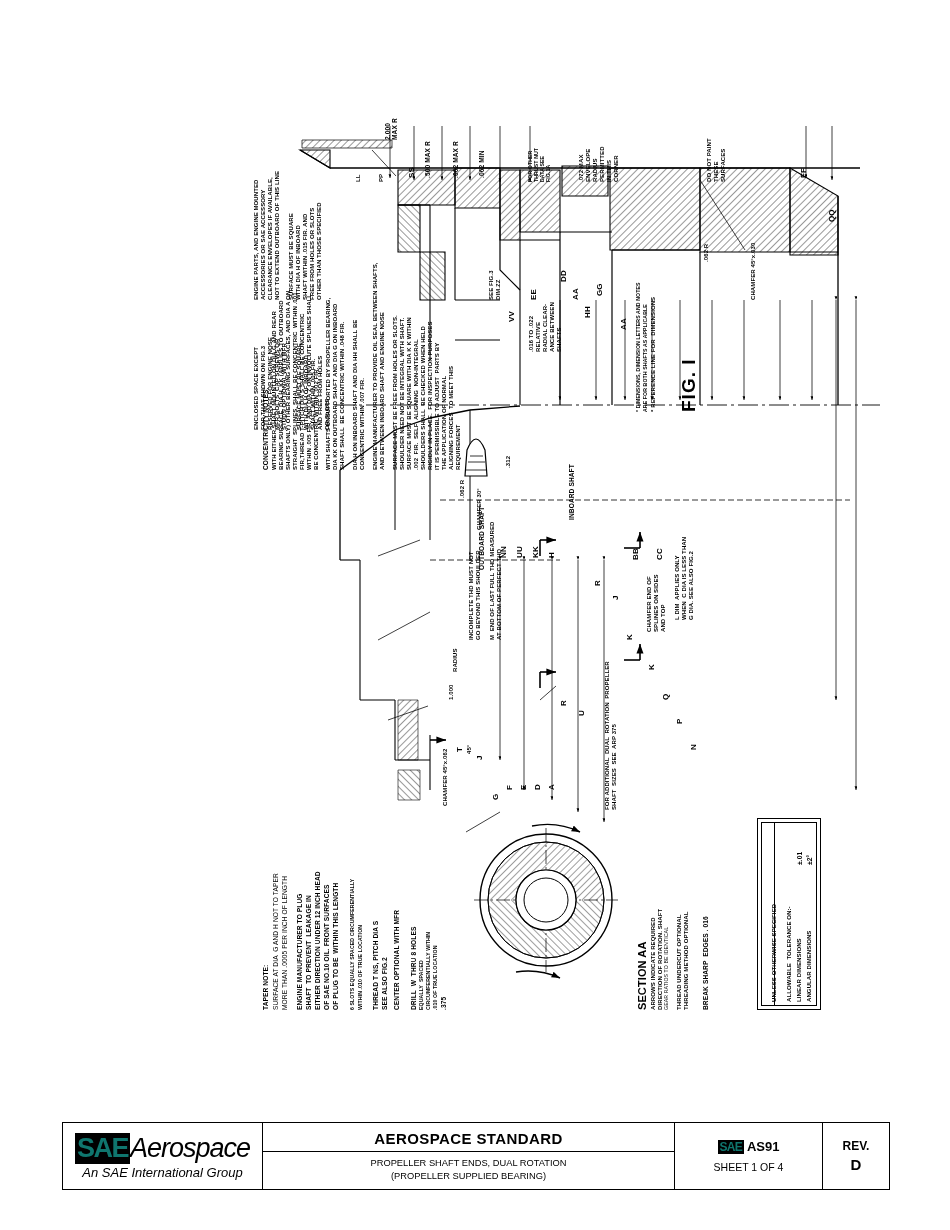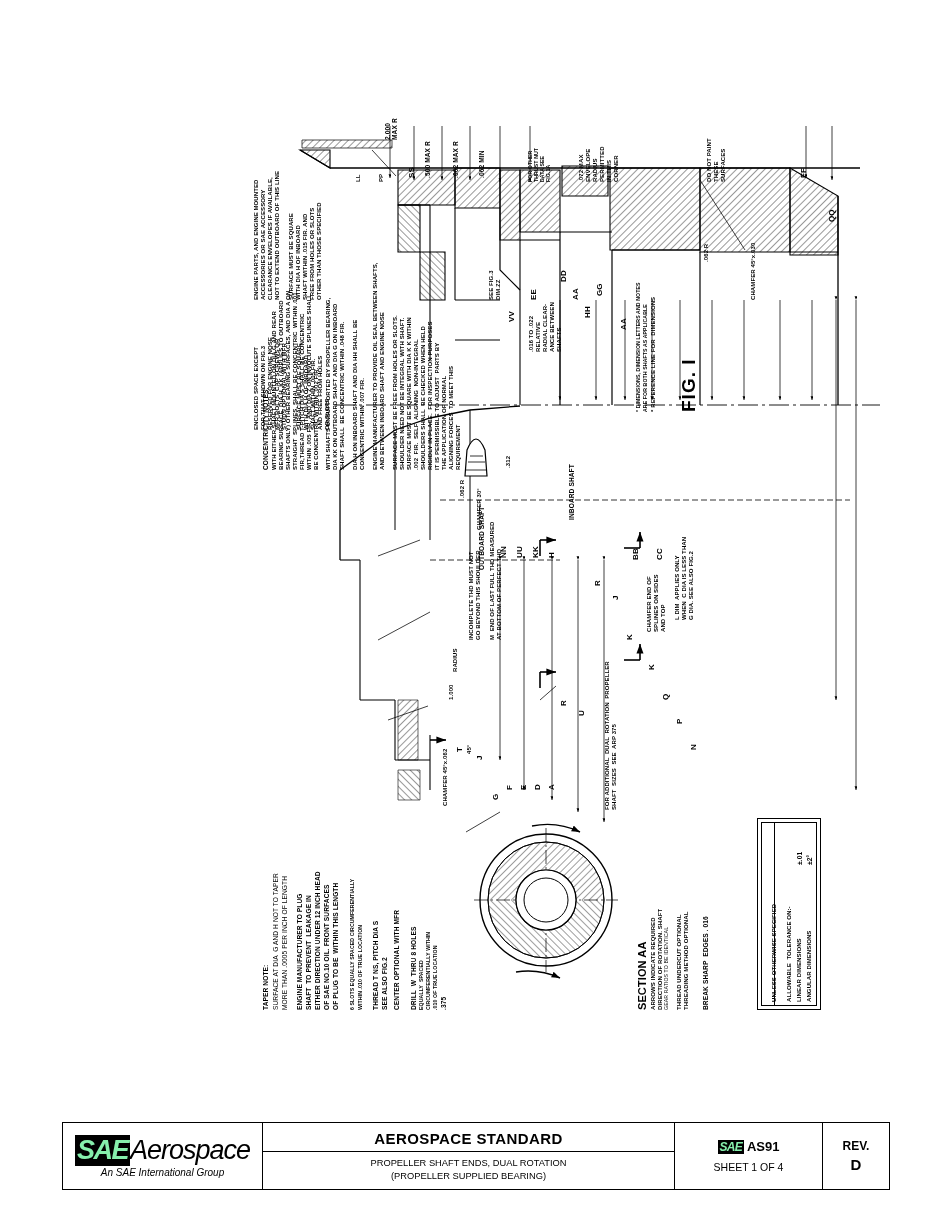--- a/index.html
+++ b/index.html
@@ -24,26 +24,26 @@
   
   #titleblock{position:absolute;left:62px;top:1122px;width:826px;height:66px;
        border:1.6px solid #000;display:flex;background:#fff;}
   .tb-cell{box-sizing:border-box;display:flex;flex-direction:column;
        align-items:center;justify-content:center;}
   #tb-logo{width:200px;border-right:1.6px solid #000;position:relative;}
   #tb-mid{flex:1;border-right:1.6px solid #000;}
   #tb-doc{width:148px;border-right:1.6px solid #000;}
   #tb-rev{width:66px;}
 
-  .sae-mark{display:inline-block;background:#000;color:#86efac;font-weight:700;
-       font-style:italic;padding:0 2px;letter-spacing:-1px;}
+  .sae-mark{display:inline-block;background:#000;color:#0f766e;font-weight:700;
+       padding:0 2px;letter-spacing:-1px;}
   #logo-row{display:flex;align-items:baseline;}
   #sae-logo-big{font-size:27px;letter-spacing:-1.5px;}
   #aero-word{font-size:27px;font-style:italic;font-weight:400;letter-spacing:-1px;}
-  #sae-sub{font-size:10px;font-style:italic;margin-top:1px;}
+  #sae-sub{font-size:13px;font-style:italic;margin-top:1px;}
 
   #as-title{font-size:15px;font-weight:700;letter-spacing:.4px;
        border-bottom:1.2px solid #000;width:100%;text-align:center;
        padding-bottom:4px;margin-bottom:0;}
   #as-sub-wrap{padding-top:5px;text-align:center;line-height:1.32;font-size:9.3px;}
 
   #doc-num-row{font-size:13px;font-weight:700;display:flex;align-items:center;gap:3px;}
   #sheet-row{font-size:10.5px;margin-top:7px;}
   #rev-lbl{font-size:12px;font-weight:700;}
   #rev-val{font-size:15px;font-weight:700;margin-top:3px;}

